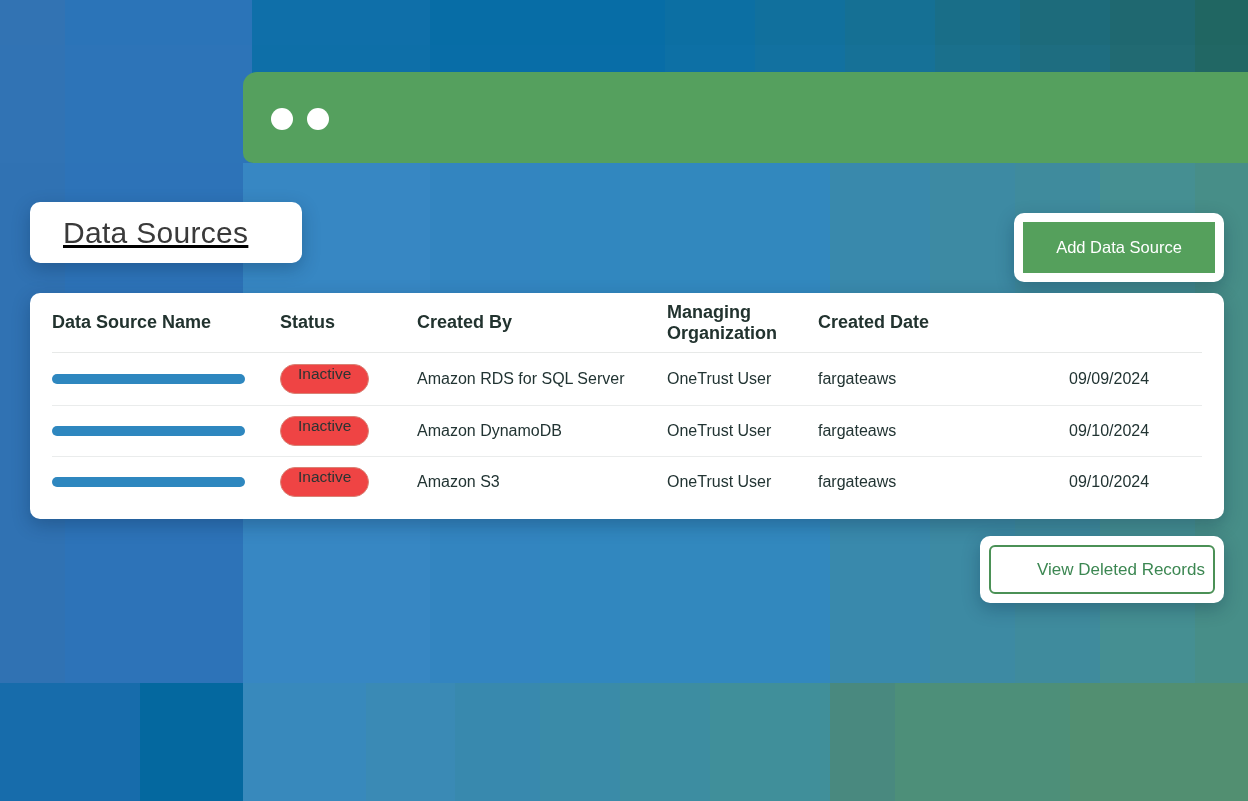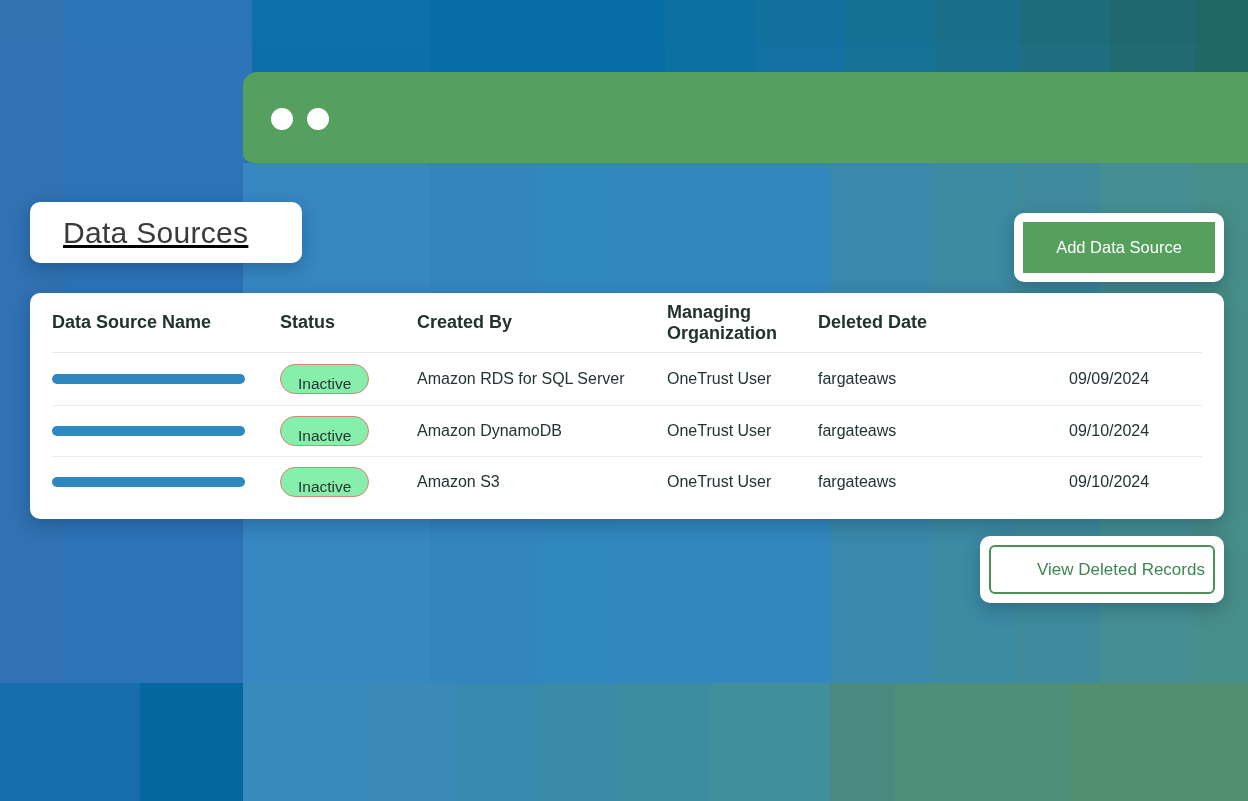--- a/index.html
+++ b/index.html
@@ -36,23 +36,23 @@
     background:#fff;border-radius:10px;padding:0 22px 10px;}
   .thead,.trow{display:grid;grid-template-columns:228px 137px 250px 151px 251px 133px;
     align-items:center;}
   .thead{height:60px;border-bottom:1px solid #e7e9e8;}
   .th{font-size:18px;font-weight:600;color:var(--header-text,#22332f);}
   .trow{height:51.5px;cursor:pointer;}
   .trow + .trow{border-top:1px solid #eaecec;}
   .cell{font-size:16px;color:var(--cell-text,#223433);white-space:nowrap;}
   .redacted-bar{display:block;width:193px;height:10px;border-radius:5px;
     background:var(--redacted-bar-blue,#2e87bf);}
-  .pill{display:inline-flex;align-items:flex-end;justify-content:center;
+  .pill{display:inline-flex;align-items:flex-start;justify-content:center;
     height:30px;padding:0 17px;border:1.5px solid var(--status-inactive-border,#d98275);
-    border-radius:16px;font-size:15.5px;color:#2b3433;background:#86efac;}
+    border-radius:16px;font-size:15.5px;color:#2b3433;background:#ef4444;}
 
   
   .vdr-wrap{position:absolute;left:980px;top:536px;width:244px;height:67px;
     background:#fff;border-radius:10px;display:flex;align-items:center;justify-content:center;}
   .btn-outline{width:226px;height:49px;background:#fff;cursor:pointer;
     border:2px solid var(--outline-border-green,#4b9156);border-radius:6px;
     color:var(--outline-button-green,#3c8752);font-size:17px;padding-left:44px;}
 </style>
 </head>
 <body>
@@ -118,21 +118,21 @@
   <div class="add-wrap card-shadow">
     <button class="btn-primary">Add Data Source</button>
   </div>
 
   <div class="table-card card-shadow">
     <div class="thead">
       <div class="th">Data Source Name</div>
       <div class="th">Status</div>
       <div class="th">Created By</div>
       <div class="th">Managing Organization</div>
-      <div class="th">Deleted Date</div>
+      <div class="th">Created Date</div>
     </div>
     <div id="tbody">
   <div class="trow">
     <div class="cell">
       <span class="redacted-bar"></span>
     </div>
     <div class="cell">
       <span class="pill">
         <span>Inactive</span>
       </span>

